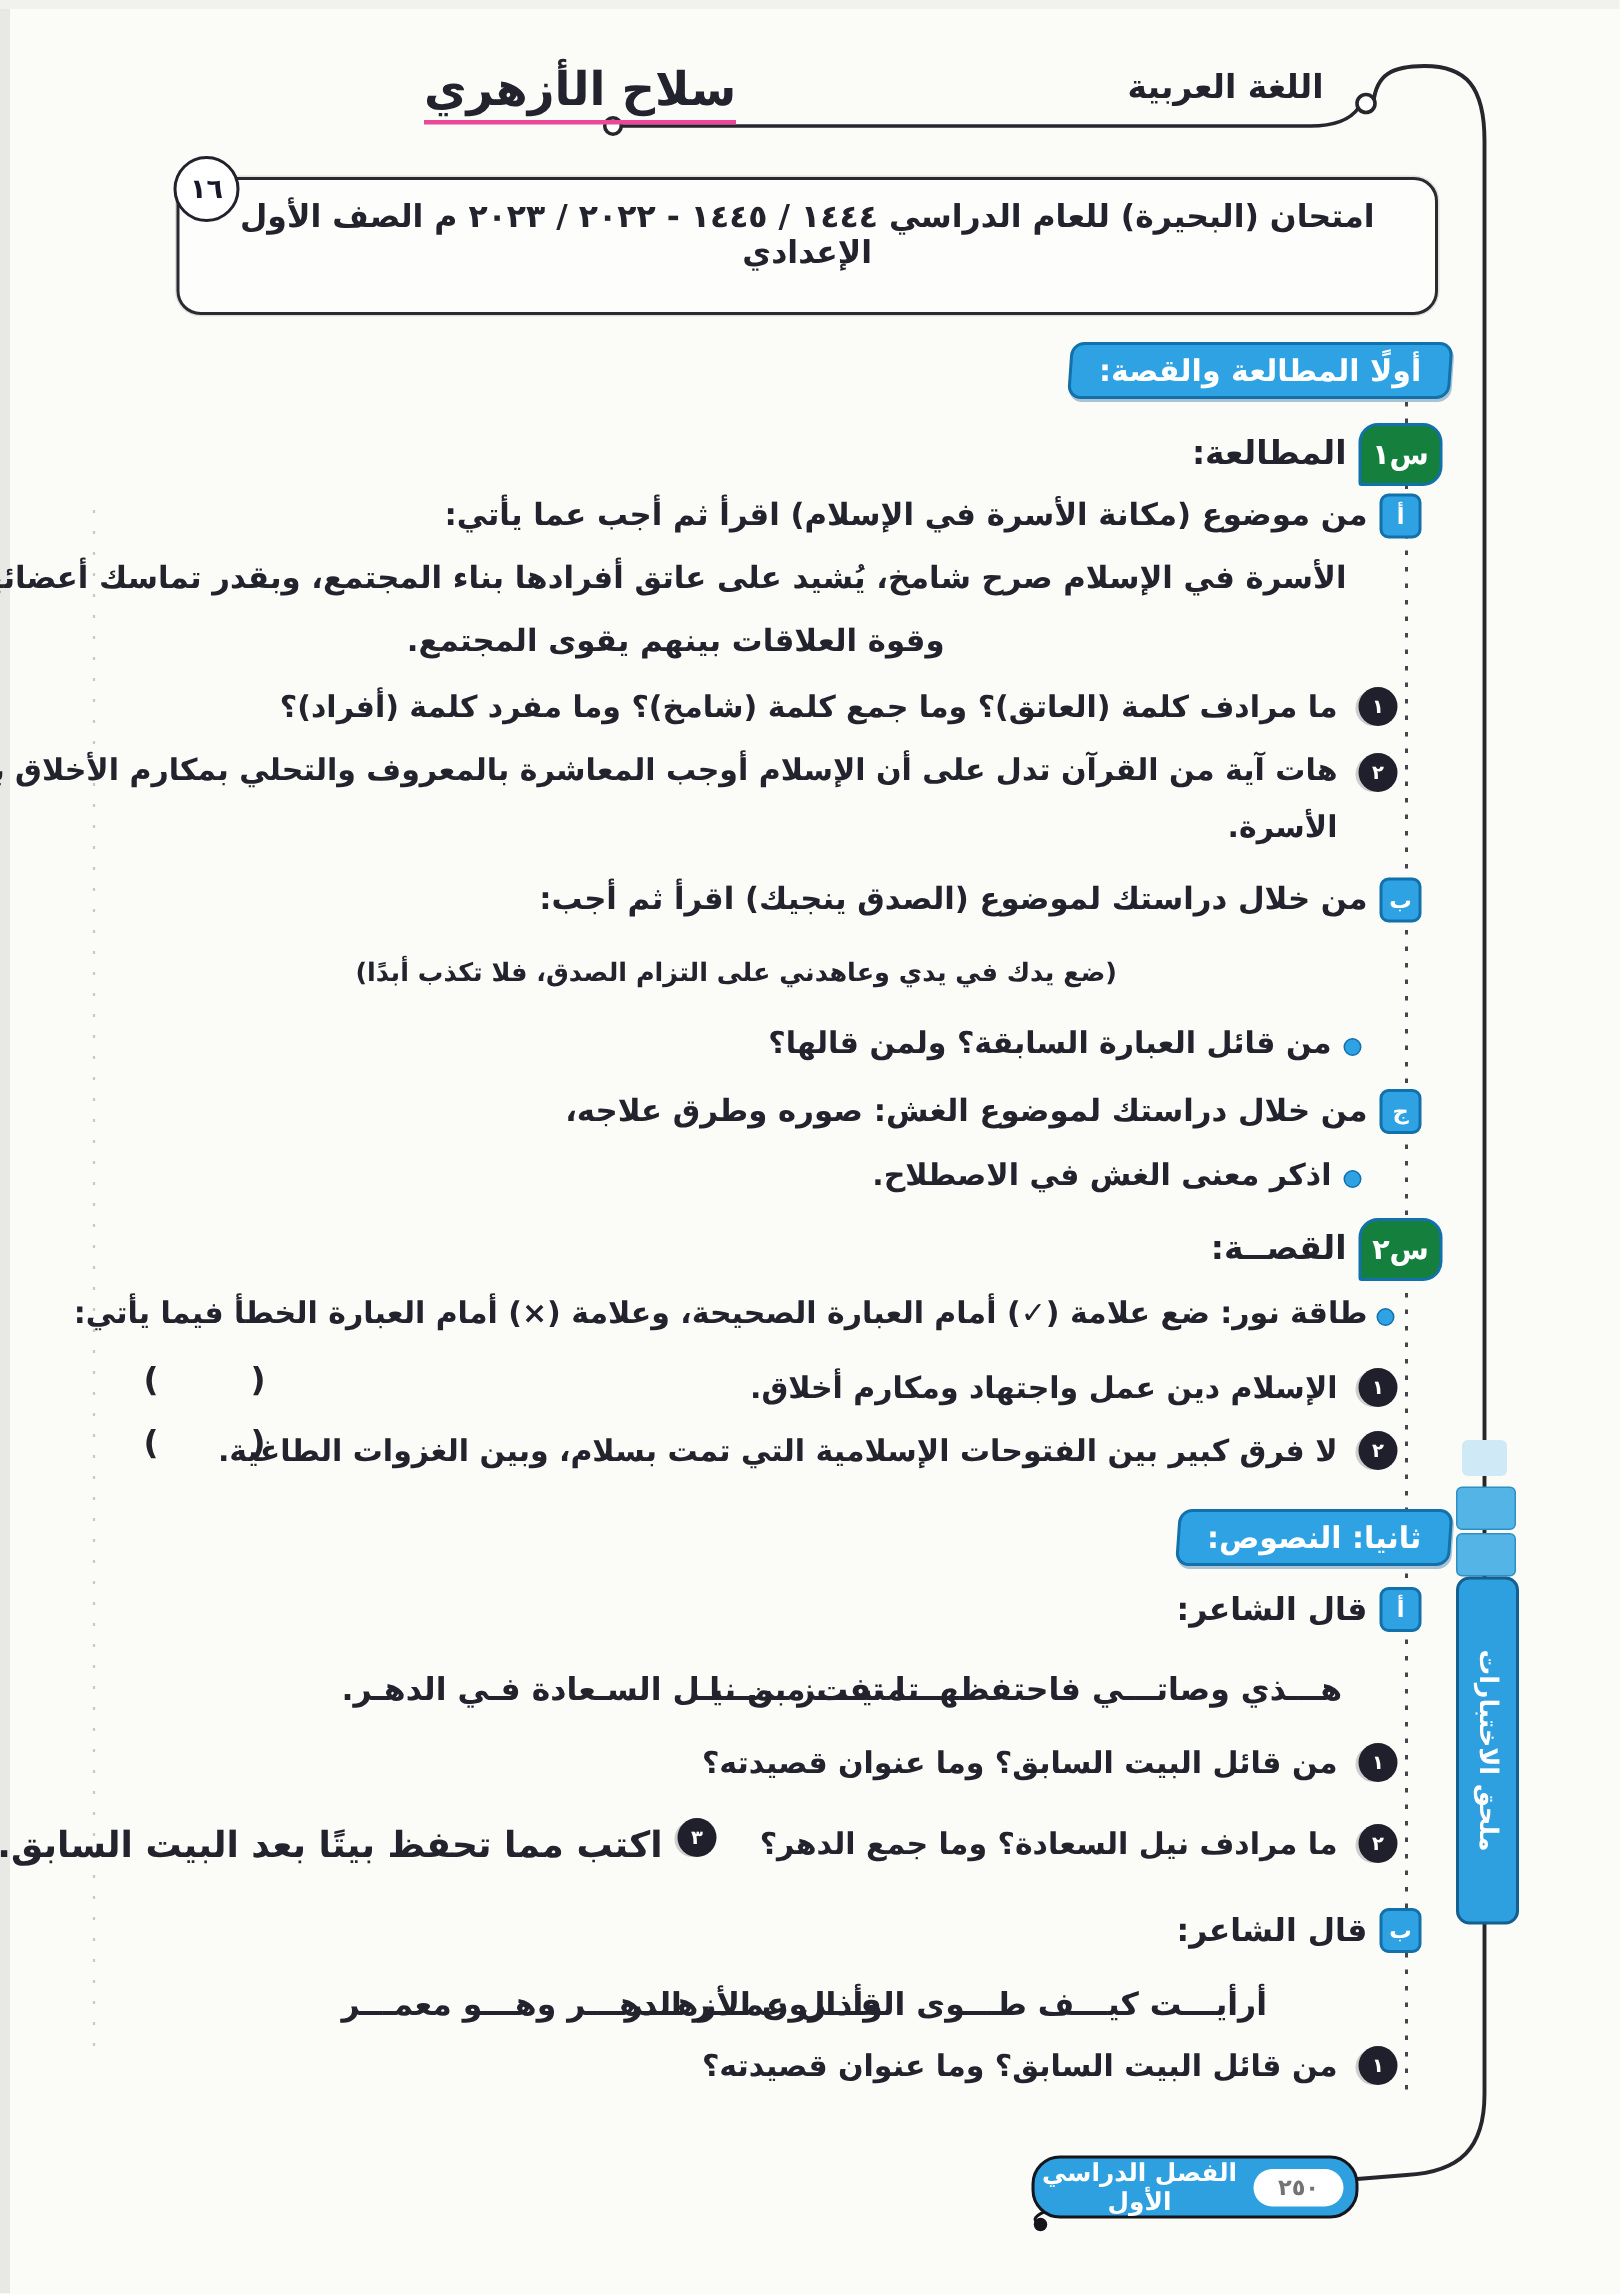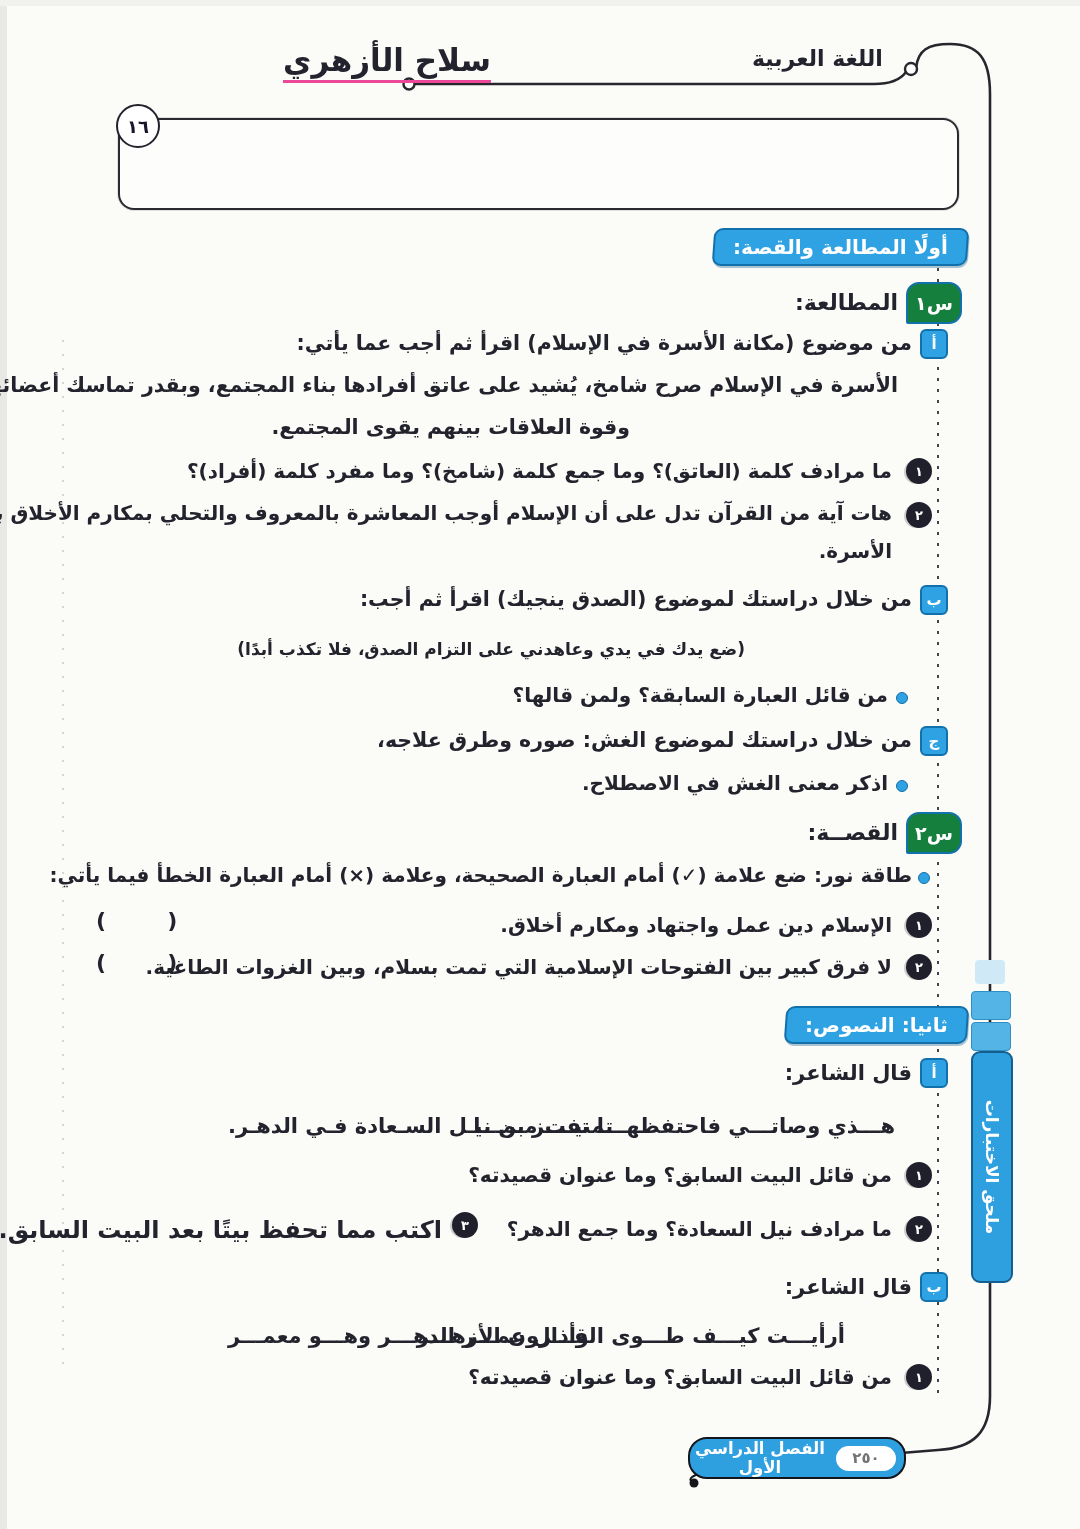--- a/index.html
+++ b/index.html
@@ -95,20 +95,21 @@
   <path d="M 938,268 L 938,1400" fill="none" stroke="#45454d" stroke-width="2" stroke-dasharray="3 8"></path>
   <path d="M 63,340 L 63,1370" fill="none" stroke="#c9c9c4" stroke-width="1.5" stroke-dasharray="2 12"></path>
   <path d="M 700,1473 C 690,1477 688,1480 693,1482" fill="none" stroke="#15151c" stroke-width="2"></path>
   <circle cx="694" cy="1483" r="4.5" fill="#15151c"></circle>
 </svg>
 
 <div class="abs brand z1" style="left:283px;top:42px;">سلاح الأزهري</div>
 <div class="abs subject z1" style="left:752px;top:46px;">اللغة العربية</div>
 
 <div class="abs exam-box z1">
+  <div class="exam-line abs" style="top:12px;font-size:21px;">امتحان (البحيرة) للعام الدراسي ١٤٤٤ / ١٤٤٥ - ٢٠٢٢ / ٢٠٢٣ م الصف الأول الإعدادي</div>
 </div>
 <div class="abs exam-num">١٦</div>
 
 <div class="abs pill z1" style="right:112px;top:228px;height:34px;padding:0 18px;font-size:20px;">
     <span>أولًا المطالعة والقصة:</span>
   </div>
 
 <div class="abs sbadge z1" style="right:118px;top:282px;width:52px;height:38px;">س١</div>
 <div class="abs txt z1" style="right:182px;top:288px;font-size:22px;">المطالعة:</div>
 

